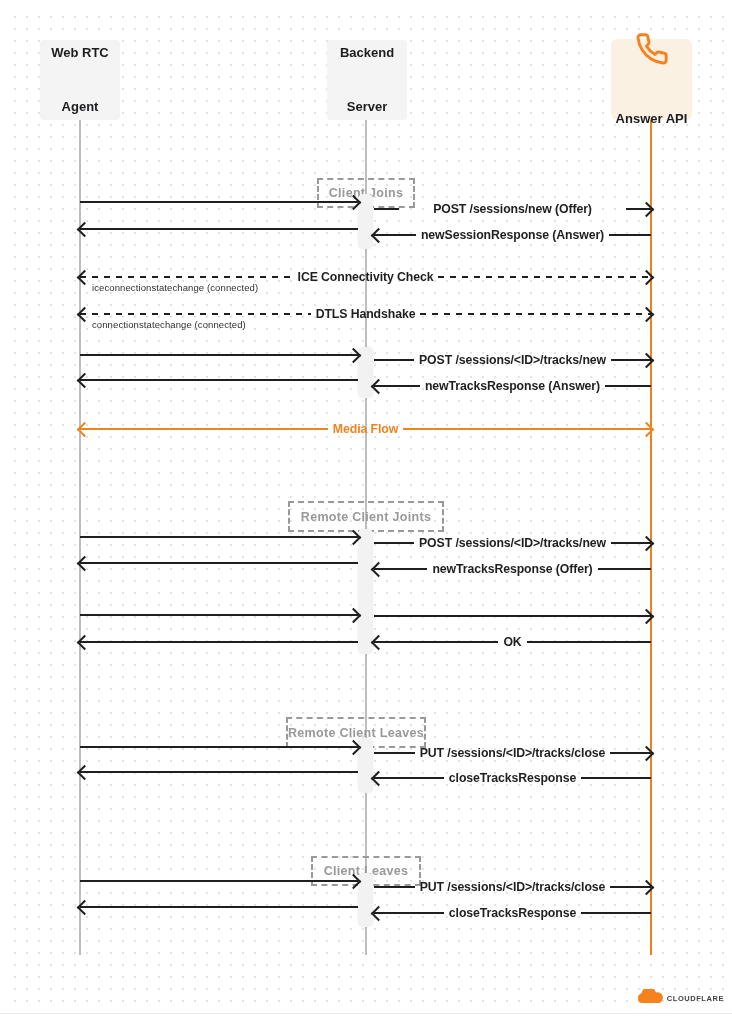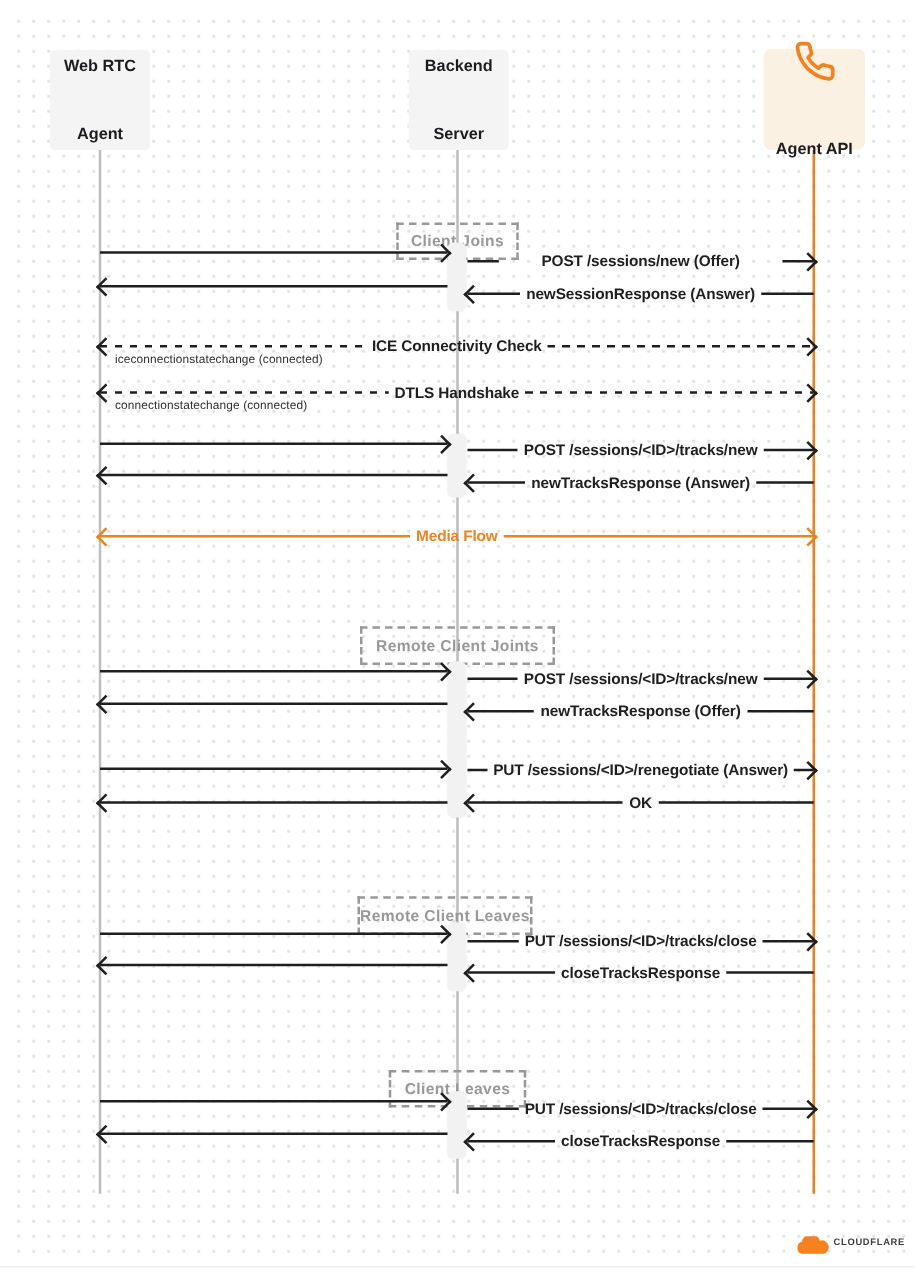--- a/index.html
+++ b/index.html
@@ -54,21 +54,21 @@
   .actor{position:absolute;background:var(--c-actor-bg);border-radius:4px;
          display:flex;flex-direction:column;align-items:center;justify-content:center;
          font-weight:bold;font-size:13px;color:var(--c-actor-text);line-height:1.35;
          text-align:center;gap:36px;}
   .actor.highlight{background:var(--c-calls-bg);border-radius:6px;}
   .actor .icon{display:block;margin-bottom:8px;}
   .actor .icon svg{display:block;stroke:var(--c-icon);}
   
   .footer-title{position:absolute;left:10px;top:987px;font-size:15.5px;font-weight:bold;
                 color:var(--c-footer);letter-spacing:0.1px;white-space:nowrap;}
-  .brand{position:absolute;right:8px;top:989px;display:flex;gap:3px;}
+  .brand{position:absolute;right:8px;top:989px;display:flex;align-items:center;gap:3px;}
   .brand svg .cloud-main{fill:var(--c-icon);}
   .brand svg .cloud-light{fill:var(--c-cloud-light);}
   .brand-text{font-size:7.5px;font-weight:bold;letter-spacing:0.55px;color:#3d3f42;}
   .bottom-edge{position:absolute;left:0;right:0;bottom:5px;height:1px;background:#ececec;}
 </style>
 </head>
 <body>
 
 <div id="stage">
   <div id="dots"></div>
@@ -181,21 +181,20 @@
         <div class="lbl">newTracksResponse (Offer)</div>
         <div class="seg"></div>
         <div class="head l"></div>
       </div>
       <div class="msg" style="left: 80px; top: 606px; width: 278px;">
         <div class="seg"></div>
         <div class="head r"></div>
       </div>
       <div class="msg" style="left: 374px; top: 607px; width: 277px;">
         <div class="seg"></div>
-        <div class="lbl">PUT /sessions/&lt;ID&gt;/renegotiate (Answer)</div>
         <div class="seg"></div>
         <div class="head r"></div>
       </div>
       <div class="msg" style="left: 80px; top: 633px; width: 278px;">
         <div class="seg"></div>
         <div class="head l"></div>
       </div>
       <div class="msg" style="left: 374px; top: 633px; width: 277px;">
         <div class="seg"></div>
         <div class="lbl">OK</div>
@@ -251,21 +250,21 @@
       <div class="actor" style="left: 327px; top: 40px; width: 80px; height: 80px;">
         <div>Backend</div>
         <div>Server</div>
       </div>
       <div class="actor highlight" style="left: 611px; top: 39px; width: 81px; height: 81px;">
         <div class="icon">
           <svg width="34" height="34" viewBox="0 0 24 24" fill="none" stroke-width="2.1" stroke-linecap="round" stroke-linejoin="round">
             <path d="M22 16.92v3a2 2 0 0 1-2.18 2 19.79 19.79 0 0 1-8.63-3.07 19.5 19.5 0 0 1-6-6 19.79 19.79 0 0 1-3.07-8.67A2 2 0 0 1 4.11 2h3a2 2 0 0 1 2 1.72 12.84 12.84 0 0 0 .7 2.81 2 2 0 0 1-.45 2.11L8.09 9.91a16 16 0 0 0 6 6l1.27-1.27a2 2 0 0 1 2.11-.45 12.84 12.84 0 0 0 2.81.7A2 2 0 0 1 22 16.92z"></path>
           </svg>
         </div>
-        <div>Agent API</div>
+        <div>Answer API</div>
       </div>
     </div>
 
   <div class="brand">
     <span>
       <svg width="28" height="15" viewBox="0 0 56 30" aria-hidden="true">
         <circle class="cloud-light" cx="12" cy="20" r="8"></circle>
         <path class="cloud-main" d="M46 28 H14 a10 10 0 0 1 -3 -19.5 A15 15 0 0 1 40 7 a10.5 10.5 0 0 1 6 21 z"></path>
       </svg>
     </span>

